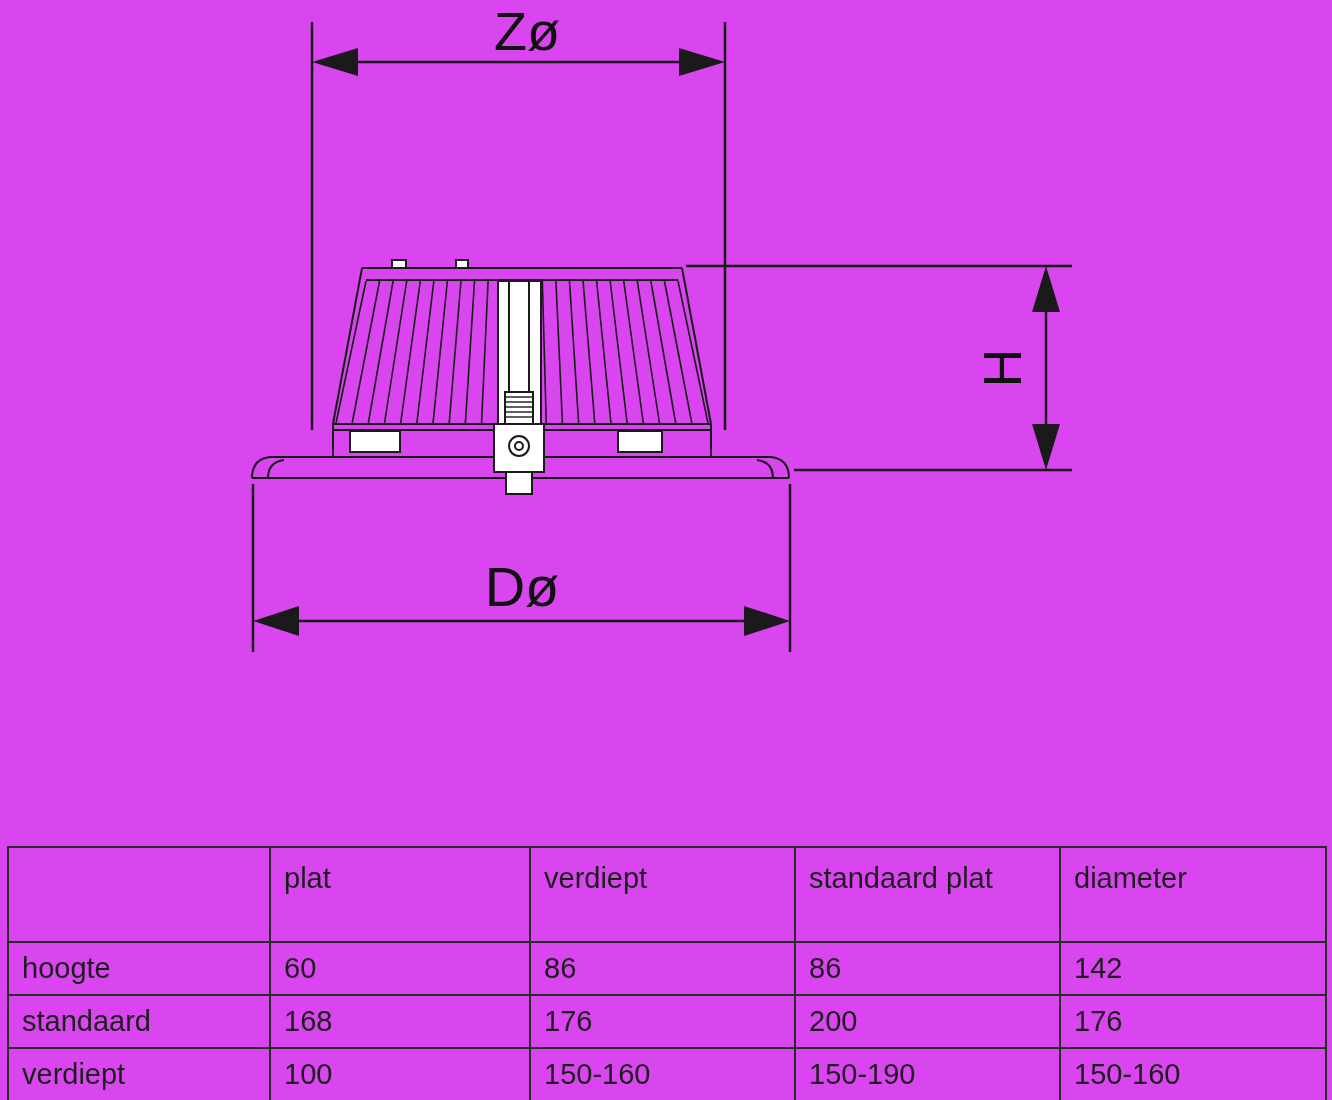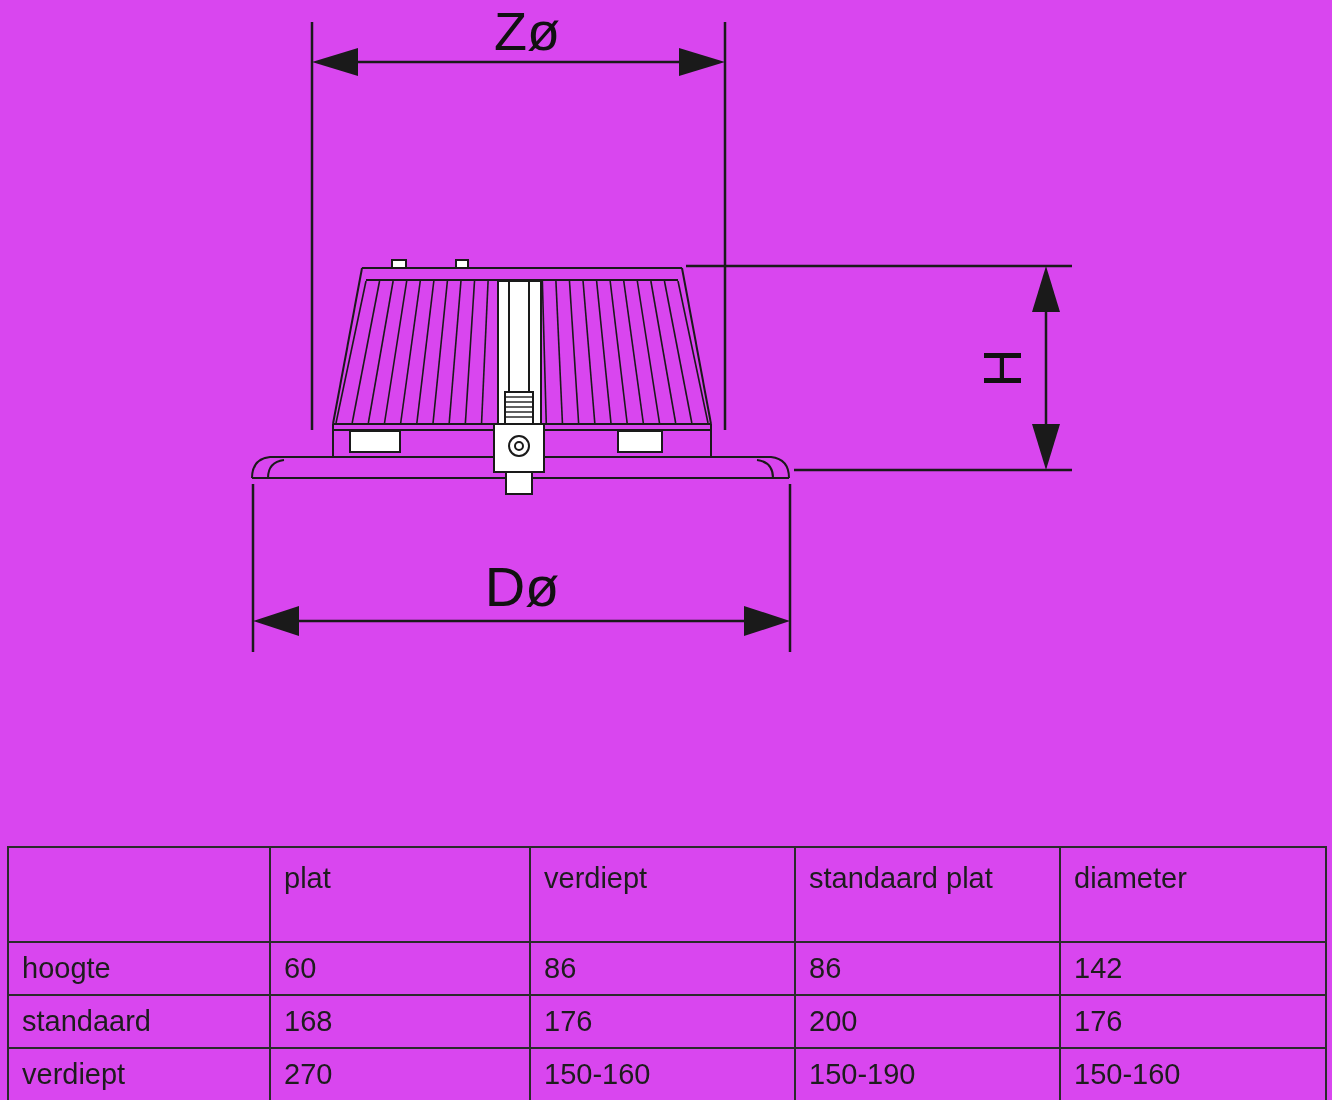--- a/index.html
+++ b/index.html
@@ -161,21 +161,21 @@
       </tr>
       <tr>
         <td>standaard</td>
         <td>168</td>
         <td>176</td>
         <td>200</td>
         <td>176</td>
       </tr>
       <tr>
         <td>verdiept</td>
-        <td>270</td>
+        <td>100</td>
         <td>150-160</td>
         <td>150-190</td>
         <td>150-160</td>
       </tr>
     </tbody>
   </table>
 
 </div>
 
 </body></html>

